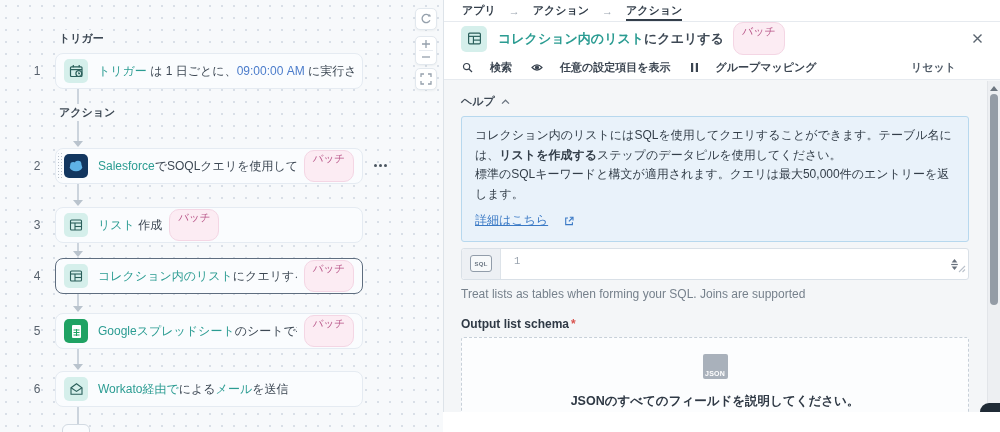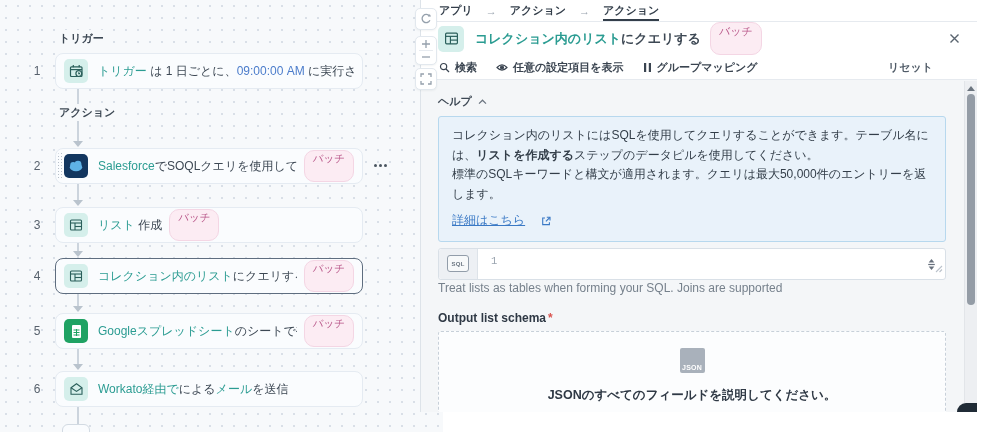--- a/index.html
+++ b/index.html
@@ -32,49 +32,49 @@
   .ctrl{position:absolute;left:415px;width:22px;background:#fff;border:1px solid #e2e8ee;border-radius:5px;
     box-shadow:0 1px 2px rgba(20,30,40,.05);display:flex;align-items:center;justify-content:center;color:#95a0ac;z-index:4;box-sizing:border-box;}
   .ctrl-stack{flex-direction:column;padding:0;}
   .ctrl-cell{height:14px;display:flex;align-items:center;justify-content:center;width:100%;}
   .ctrl-divider{width:14px;height:1px;background:#e7ebf0;}
   .recipe-panel{position:absolute;left:250px;top:405px;width:178px;height:27px;background:#fff;border:1px solid #dfe5eb;border-top:4px solid #303a47;
     border-radius:7px 7px 0 0;box-shadow:0 -2px 10px rgba(30,40,50,.10);z-index:5;display:flex;align-items:center;padding:0 10px 0 17px;box-sizing:border-box;}
   .recipe-title{font-size:12.5px;font-weight:700;color:#2f3945;flex:1;}
 
   
-  .panel{position:absolute;left:420px;top:0;width:557px;height:412px;background:#f4f6f8;border-left:1px solid #dde3e9;box-sizing:border-box;overflow:hidden;}
+  .panel{position:absolute;left:443px;top:0;width:557px;height:412px;background:#f4f6f8;border-left:1px solid #dde3e9;box-sizing:border-box;overflow:hidden;}
   .tabs{height:22px;background:#fff;border-bottom:1px solid #e6eaef;display:flex;align-items:center;padding-left:18px;gap:13px;box-sizing:border-box;}
   .tab{font-size:11px;font-weight:700;color:#333e4a;height:21px;line-height:21px;box-sizing:border-box;cursor:pointer;}
   .tab.active{border-bottom:2.5px solid #333e4a;}
   .tab-arrow{color:#9aa4af;font-size:11px;}
   .phead{height:33px;background:#fff;display:flex;align-items:center;padding:0 14px 0 17px;}
   .phead-icon{width:26px;height:26px;border-radius:5px;background:#d5efeb;display:flex;align-items:center;justify-content:center;margin-right:11px;flex:0 0 26px;}
   .phead-title{font-size:13px;font-weight:600;white-space:nowrap;}
   .phead-close{margin-left:auto;width:18px;height:18px;display:flex;align-items:center;justify-content:center;cursor:pointer;}
   .ptoolbar{height:25px;background:#fff;border-bottom:1px solid #e6eaef;display:flex;align-items:center;gap:19px;
     padding:0 44px 0 18px;font-size:11px;font-weight:700;color:#3a4450;box-sizing:border-box;}
-  .tool{display:flex;align-items:center;gap:5px;cursor:pointer;justify-content:space-between;}
+  .tool{display:flex;align-items:center;gap:17px;cursor:pointer;justify-content:space-between;}
   .tool-reset{margin-left:auto;color:#515c68;}
   .pbody{padding:14px 31px 0 17px;}
   .help-head{display:flex;align-items:center;gap:6px;font-size:11px;font-weight:700;color:#3d4854;width:60px;cursor:pointer;}
   .help-box{margin-top:7px;background:#e9f2fa;border:1px solid #b7d8ee;border-radius:3px;padding:9px 13px 10px;
     font-size:12px;line-height:19.5px;color:#333e49;}
   .help-link-row{margin-top:7px;display:flex;align-items:center;gap:16px;}
   .help-link{color:#3a79c5;text-decoration:underline;font-size:12px;cursor:pointer;}
   .field-label{margin-top:16px;font-size:12px;font-weight:700;color:#2f3945;}
   .req{color:#d9534f;margin-left:2px;}
   .sql-box{margin-top:6px;height:30px;background:#fff;border:1px solid #d9e0e7;border-radius:3px;display:flex;align-items:stretch;position:relative;}
   .sql-gutter{width:38px;background:#edf0f4;border-right:1px solid #dde3e9;border-radius:3px 0 0 3px;display:flex;align-items:center;justify-content:center;flex:0 0 38px;}
   .sql-badge{width:20px;height:15px;border:1px solid #929daa;border-radius:3px;background:#f7f9fa;font-size:6px;font-weight:700;color:#6b7682;
     display:flex;align-items:center;justify-content:center;letter-spacing:.3px;}
   .sql-line{font-family:"Liberation Mono","DejaVu Sans Mono",monospace;font-size:10.5px;color:#9aa4af;margin:6px 0 0 13px;}
   .sql-stepper{position:absolute;right:9px;top:8px;cursor:pointer;}
   .sql-resize{position:absolute;right:2px;bottom:2px;cursor:nwse-resize;}
-  .hint{margin-top:1px;font-size:12px;color:#76818c;}
+  .hint{margin-top:7px;font-size:12px;color:#76818c;}
   .schema-box{margin-top:6px;background:#fcfdfe;border:1.5px dashed #c7d0d9;border-radius:3px;text-align:center;padding-top:16px;height:140px;}
   .json-badge{width:25px;height:25px;background:#a9b1bb;border-radius:2px;display:inline-flex;align-items:flex-end;justify-content:center;}
   .json-badge span{font-size:7px;font-weight:700;color:#fff;line-height:10px;letter-spacing:.2px;}
   .schema-desc{margin-top:13px;font-size:12.5px;font-weight:700;color:#2f3945;}
   .scroll-track{position:absolute;top:81px;right:0;width:13px;bottom:0;background:#edeff2;border-left:1px solid #e2e5e9;box-sizing:border-box;}
   .scroll-up{position:absolute;top:5px;left:2px;width:0;height:0;border-left:4px solid transparent;border-right:4px solid transparent;border-bottom:5px solid #6d7680;}
   .scroll-thumb{position:absolute;top:13px;left:2px;width:8px;height:211px;background:#949ca6;border-radius:4px;cursor:grab;}
   .chat-corner{position:absolute;right:0;bottom:0;width:20px;height:9px;background:#202b36;border-top-left-radius:9px;z-index:6;}
   b{font-weight:700;}
 </style>

